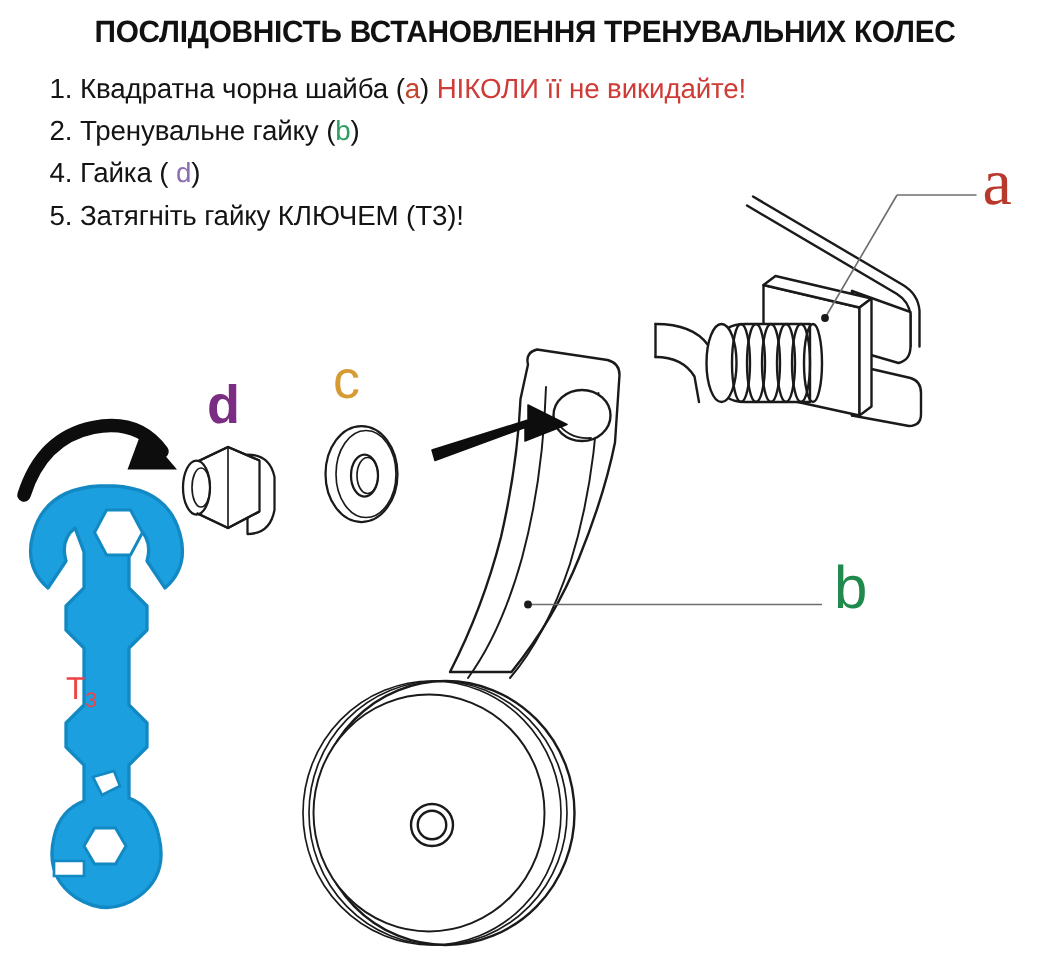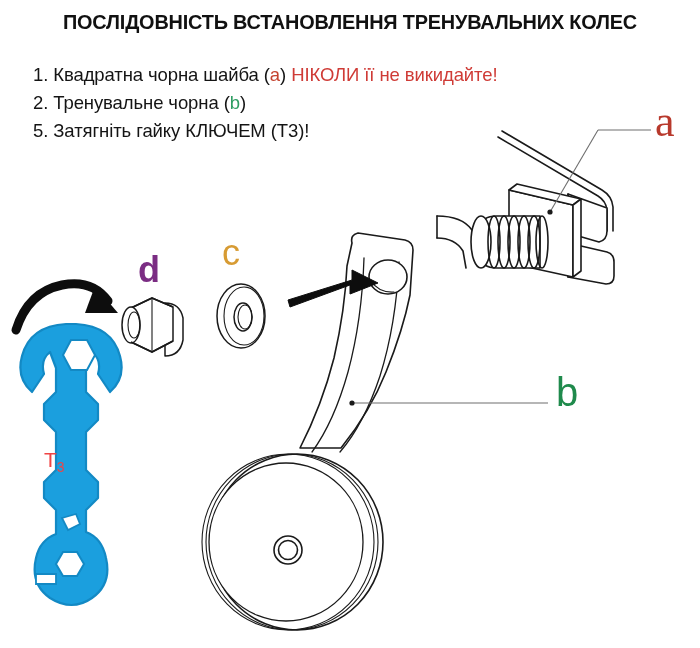--- a/index.html
+++ b/index.html
@@ -31,21 +31,21 @@
     letter-spacing: -0.2px;
     color: #111111;
     white-space: nowrap;
     transform: scaleX(0.97);
   }
 
   
   #steps {
     position: absolute;
     left: 33px;
-    top: 61px;
+    top: 45px;
     width: 420px;
   }
   .step {
     font-family: "Liberation Sans", sans-serif;
     font-size: 18.5px;
     color: #141414;
     line-height: 28.2px;
     white-space: nowrap;
     letter-spacing: -0.1px;
   }
@@ -101,24 +101,28 @@
   <div id="steps">
 
     <div class="step">
       <span class="num">1.</span>
       <span>Квадратна чорна шайба (</span><span class="tag-a">a</span><span>)</span>
       <span class="warn">НІКОЛИ її не викидайте!</span>
     </div>
 
     <div class="step">
       <span class="num">2.</span>
-      <span>Тренувальне чорна (</span><span class="tag-b">b</span><span>)</span>
+      <span>Тренувальне гайку (</span><span class="tag-b">b</span><span>)</span>
     </div>
 
 
+    <div class="step">
+      <span class="num">4.</span>
+      <span>Гайка ( </span><span class="tag-d">d</span><span>)</span>
+    </div>
 
     <div class="step">
       <span class="num">5.</span>
       <span>Затягніть гайку КЛЮЧЕМ (Т3)!</span>
     </div>
 
   </div>
 
   <svg id="diagram" viewBox="0 0 700 648">
 

